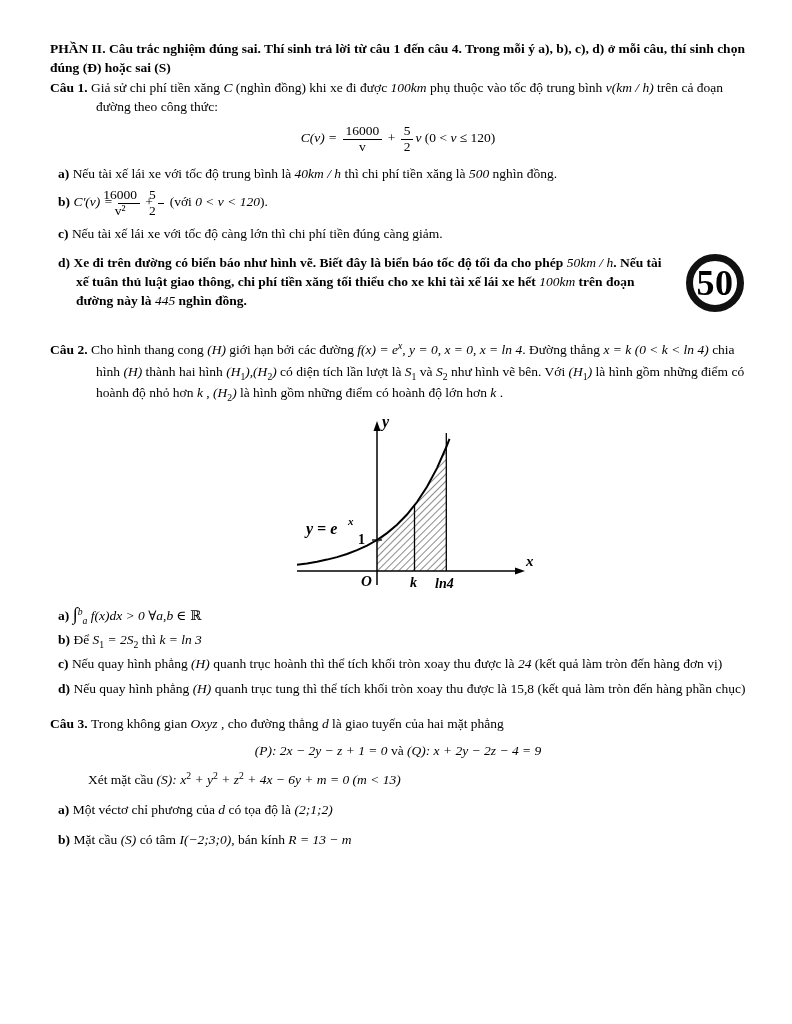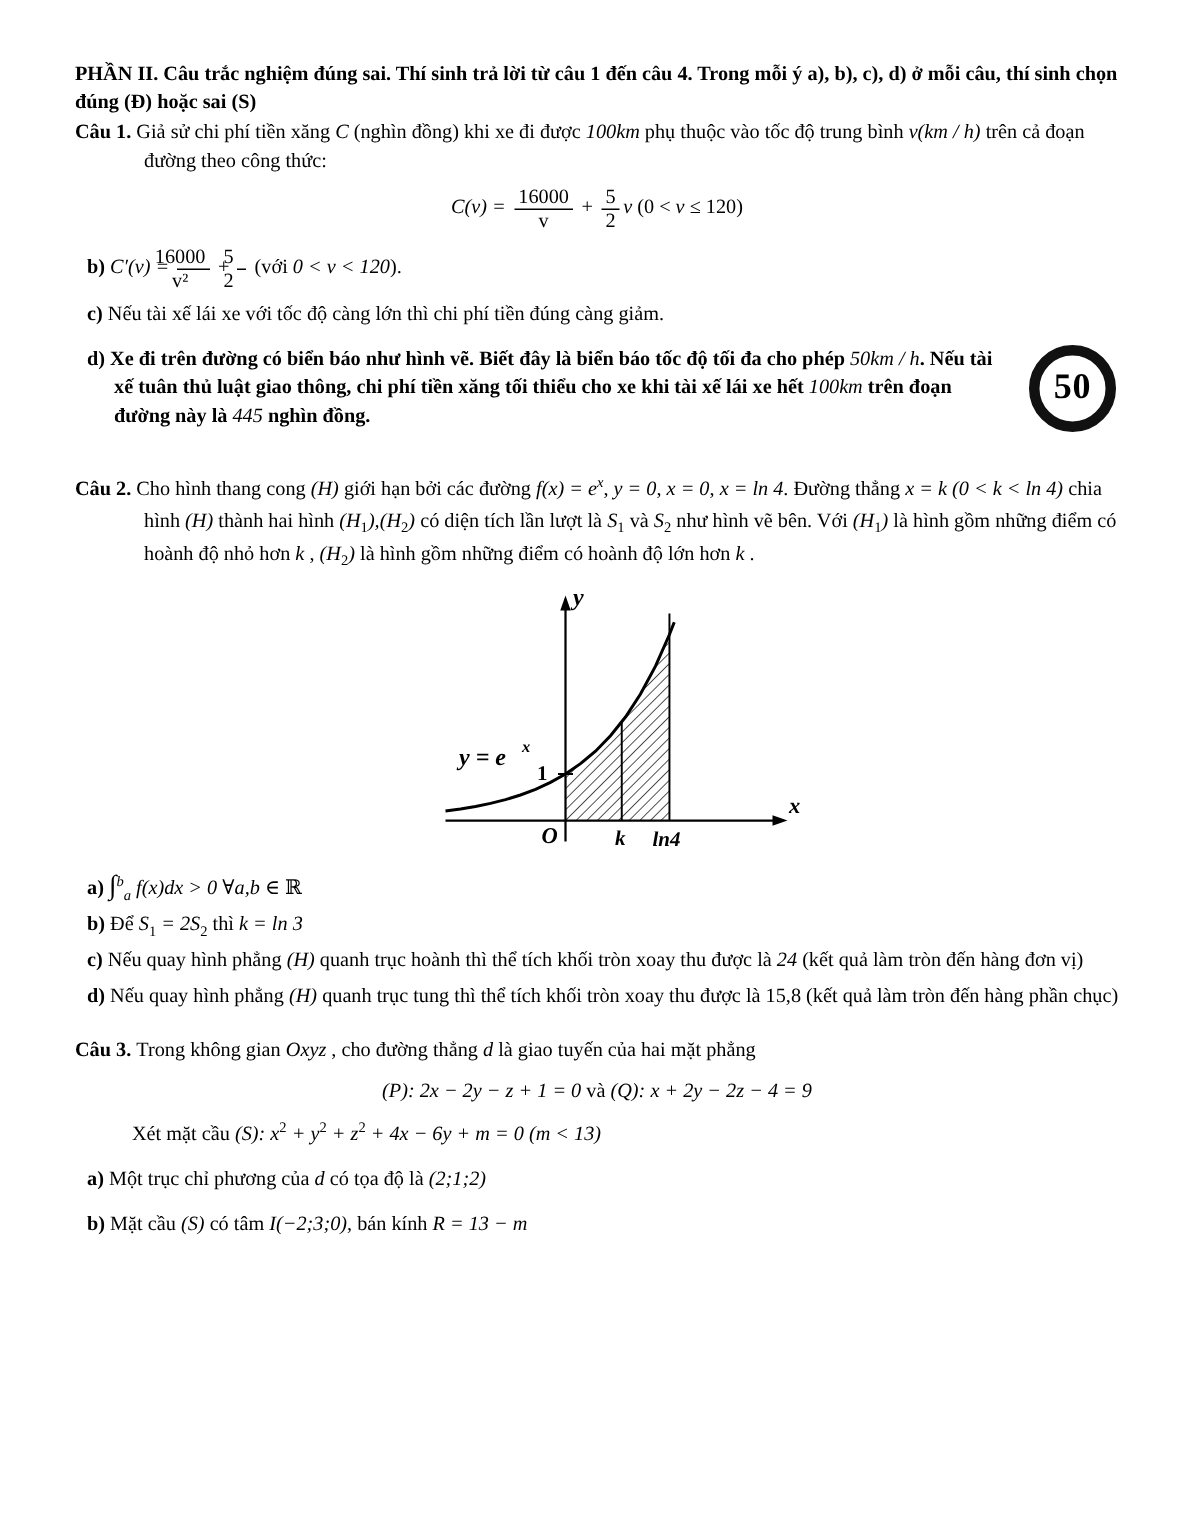--- a/index.html
+++ b/index.html
@@ -24,38 +24,39 @@
   .q-intro { padding-left:46px; text-indent:-46px; margin-bottom:4px; }
   .q2-intro { line-height:1.58; }
   .center { text-align:center; margin:8px 0 10px; }
   .opt { margin:5px 0 5px 8px; padding-left:18px; text-indent:-18px; }
   .q1d { display:flow-root; margin-bottom:4px; }
   .sign {
     float:right; width:58px; height:58px; margin:6px 2px 2px 22px;
     border:7px solid #111; border-radius:50%; background:#fff;
     display:flex; align-items:center; justify-content:center;
   }
-  .sign-num { font-size:24px; font-weight:bold; letter-spacing:0.5px; }
+  .sign-num { font-size:36px; font-weight:bold; letter-spacing:0.5px; }
   .gap-lg { height:20px; }
   .figure { width:260px; margin:8px 0 6px 232px; }
   .q3 .opt { margin:11px 0 11px 8px; }
   .sphere-line { margin:10px 0 6px 38px; }
   .planes-line { margin-top:16px; }
   svg text { font-family:"Liberation Serif","DejaVu Serif",serif; }
 </style>
 </head>
 <body>
 
 <div class="page">
 
   <p class="header">PHẦN II. Câu trắc nghiệm đúng sai. Thí sinh trả lời từ câu 1 đến câu 4. Trong mỗi ý a), b), c), d) ở mỗi câu, thí sinh chọn đúng (Đ) hoặc sai (S)</p>
 
   <div>
     <p class="q-intro"><span class="b">Câu 1. </span><span>Giả sử chi phí tiền xăng </span><span class="m">C</span><span> (nghìn đồng) khi xe đi được </span><span class="m">100km</span><span> phụ thuộc vào tốc độ trung bình </span><span class="m">v(km / h)</span><span> trên cả đoạn đường theo công thức:</span></p>
     <p class="center"><span class="m">C(v) = </span><span class="frac"><span class="fn">16000</span><span class="fd">v</span></span><span> + </span><span class="frac"><span class="fn">5</span><span class="fd">2</span></span><span class="m">v</span><span>  (0 &lt; </span><span class="m">v</span><span> ≤ 120)</span></p>
+    <p class="opt"><span class="b">a) </span><span>Nếu tài xế lái xe với tốc độ trung bình là </span><span class="m">40km / h</span><span> thì chi phí tiền xăng là </span><span class="m">500</span><span> nghìn đồng.</span></p>
     <p class="opt"><span class="b">b) </span><span class="m">C′(v) = </span><span class="frac"><span class="fn">16000</span><span class="fd">v²</span></span><span> + </span><span class="frac"><span class="fn">5</span><span class="fd">2</span></span><span>  (với </span><span class="m">0 &lt; v &lt; 120</span><span>).</span></p>
     <p class="opt"><span class="b">c) </span><span>Nếu tài xế lái xe với tốc độ càng lớn thì chi phí tiền đúng càng giảm.</span></p>
     <div class="q1d">
       <div class="sign">
         <span class="sign-num">50</span>
       </div>
       <p class="opt"><span class="b">d) Xe đi trên đường có biển báo như hình vẽ. Biết đây là biển báo tốc độ tối đa cho phép </span><span class="bi">50km / h</span><span class="b">. Nếu tài xế tuân thủ luật giao thông, chi phí tiền xăng tối thiểu cho xe khi tài xế lái xe hết </span><span class="bi">100km</span><span class="b"> trên đoạn đường này là </span><span class="bi">445</span><span class="b"> nghìn đồng.</span></p>
     </div>
   </div>
 
@@ -100,17 +101,17 @@
     <p class="opt"><span class="b">a) </span><span class="int">∫</span><span class="sup m">b</span><span class="sub m">a</span><span class="m"> f(x)dx &gt; 0  </span><span>∀</span><span class="m">a,b</span><span> ∈ ℝ</span></p>
     <p class="opt"><span class="b">b) </span><span>Để </span><span class="m">S</span><span class="sub">1</span><span class="m"> = 2S</span><span class="sub">2</span><span> thì </span><span class="m">k = ln 3</span></p>
     <p class="opt"><span class="b">c) </span><span>Nếu quay hình phẳng </span><span class="m">(H)</span><span> quanh trục hoành thì thể tích khối tròn xoay thu được là </span><span class="m">24</span><span> (kết quả làm tròn đến hàng đơn vị)</span></p>
     <p class="opt"><span class="b">d) </span><span>Nếu quay hình phẳng </span><span class="m">(H)</span><span> quanh trục tung thì thể tích khối tròn xoay thu được là 15,8 (kết quả làm tròn đến hàng phần chục)</span></p>
   </div>
 
   <div class="q3">
     <p class="q-intro planes-line"><span class="b">Câu 3. </span><span>Trong không gian </span><span class="m">Oxyz</span><span> , cho đường thẳng </span><span class="m">d</span><span> là giao tuyến của hai mặt phẳng</span></p>
     <p class="center"><span class="m">(P): 2x − 2y − z + 1 = 0</span><span> và </span><span class="m">(Q): x + 2y − 2z − 4 = 9</span></p>
     <p class="sphere-line"><span>Xét mặt cầu </span><span class="m">(S): x</span><span class="sup">2</span><span class="m"> + y</span><span class="sup">2</span><span class="m"> + z</span><span class="sup">2</span><span class="m"> + 4x − 6y + m = 0</span><span> </span><span class="m">(m &lt; 13)</span></p>
-    <p class="opt"><span class="b">a) </span><span>Một trục chỉ phương của </span><span class="m">d</span><span> có tọa độ là </span><span class="m">(2;1;2)</span></p>
+    <p class="opt"><span class="b">a) </span><span>Một véctơ chỉ phương của </span><span class="m">d</span><span> có tọa độ là </span><span class="m">(2;1;2)</span></p>
     <p class="opt"><span class="b">b) </span><span>Mặt cầu </span><span class="m">(S)</span><span> có tâm </span><span class="m">I(−2;3;0)</span><span>, bán kính </span><span class="m">R = 13 − m</span></p>
   </div>
 
 </div>
 
 </body></html>

